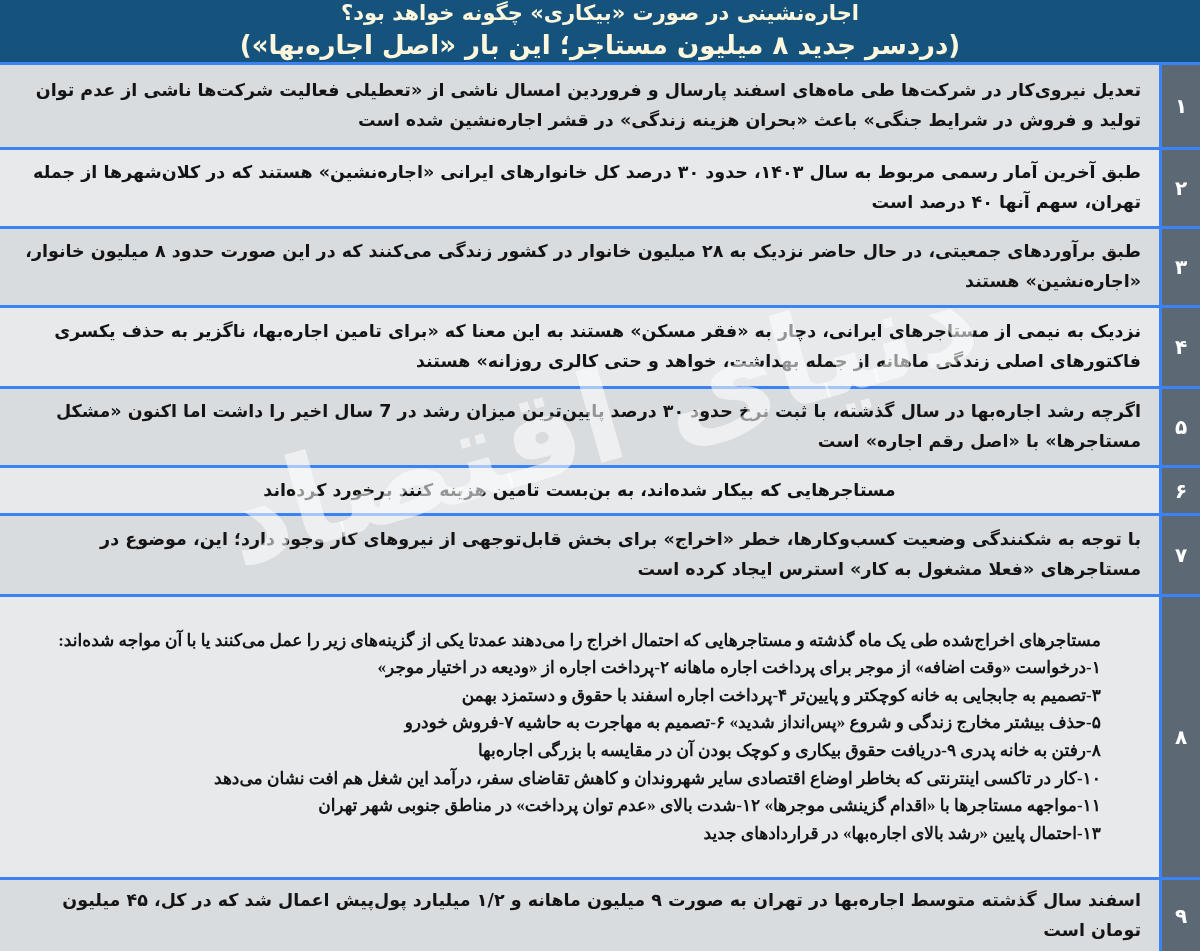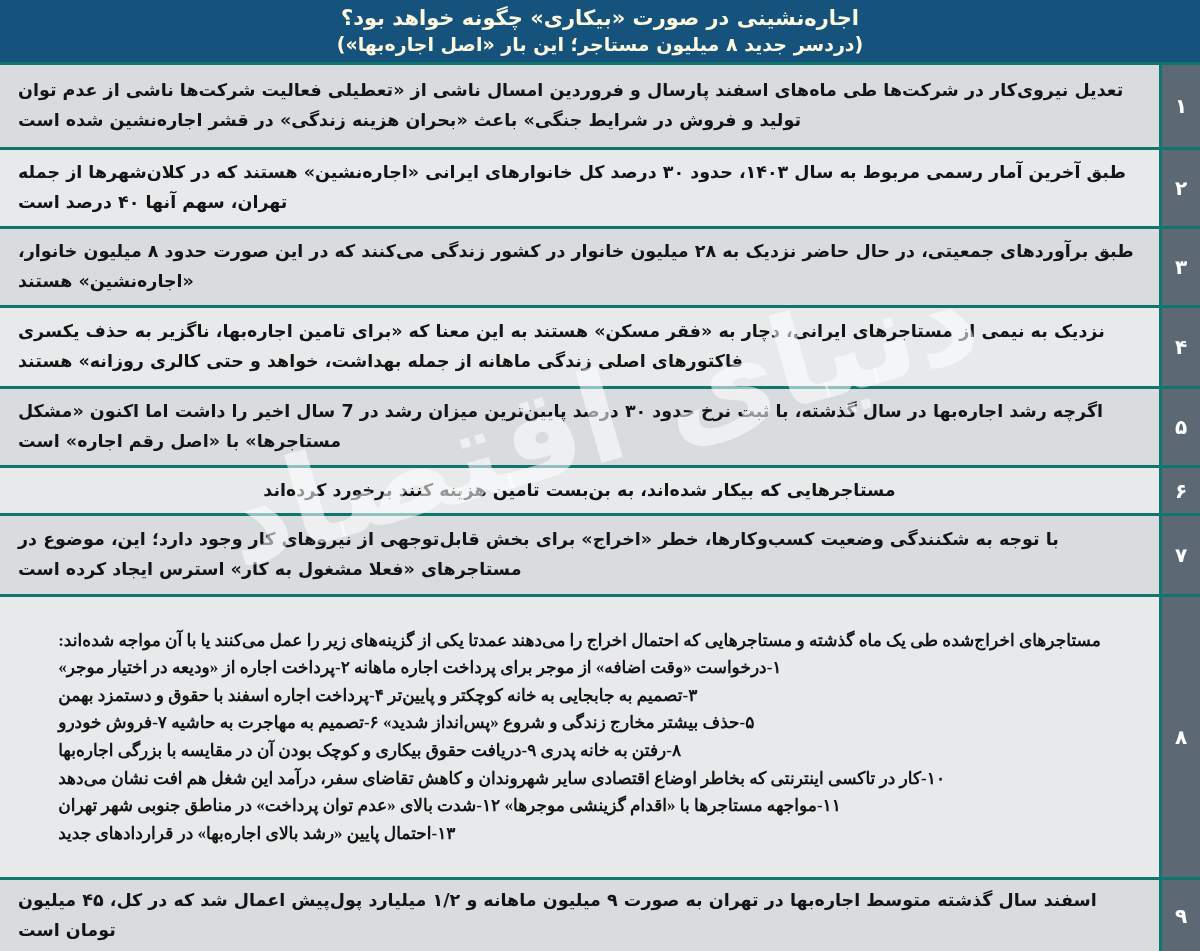--- a/index.html
+++ b/index.html
@@ -1,35 +1,35 @@
 <!DOCTYPE html>
 <html lang="fa" dir="rtl"><head>
 <meta charset="utf-8">
 <style>
   html,body{margin:0;padding:0;background:#ffffff;}
   body{font-family:"DejaVu Sans", sans-serif;}
   .page{
-    width:1200px;height:951px;background:#0f766e;position:relative;
+    width:1200px;height:951px;background:#3b82f6;position:relative;
     display:flex;flex-direction:column;gap:3px;overflow:hidden;direction:rtl;
   }
   .header{
     height:62px;flex:none;background:#15537d;color:#fdf7dd;
     display:flex;flex-direction:column;align-items:center;justify-content:center;
   }
   .header .l1{font-size:21px;font-weight:bold;line-height:1.35;}
-  .header .l2{font-size:19px;font-weight:bold;line-height:1.35;}
+  .header .l2{font-size:26px;font-weight:bold;line-height:1.35;}
   .row{display:flex;gap:3px;flex:none;}
   .numcell{
     width:38px;flex:none;background:#5c6974;color:#ffffff;
     display:flex;align-items:center;justify-content:center;
     font-size:20px;font-weight:bold;
   }
   .content{
     flex:1;display:flex;align-items:center;justify-content:center;
-    padding:4px 18px;text-align:left;color:#141414;font-weight:bold;
+    padding:4px 18px;text-align:right;color:#141414;font-weight:bold;
     font-size:17.5px;line-height:1.7;white-space:pre-line;overflow:hidden;
   }
   .bg-a{background:#d9dcdf;}
   .bg-b{background:#e7e9eb;}
   .row-8 .content{font-size:17px;line-height:1.62;font-family:Liberation Serif, serif;}
   .watermark{
     position:absolute;top:44%;left:50%;
     transform:translate(-50%,-50%) rotate(-16deg);
     font-size:125px;font-weight:bold;color:rgba(255,255,255,0.55);
     pointer-events:none;white-space:nowrap;z-index:5;letter-spacing:2px;

